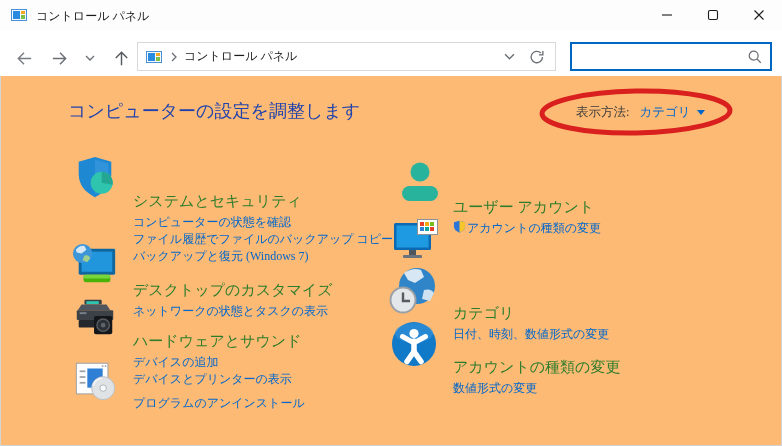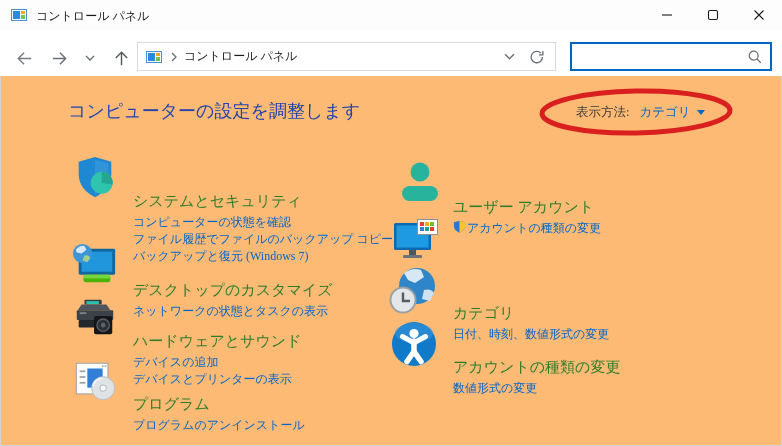--- a/index.html
+++ b/index.html
@@ -228,21 +228,20 @@
         <rect x="8" y="14" width="6" height="1.8" fill="#9aa0a6"></rect>
         <rect x="8" y="20" width="6" height="1.8" fill="#9aa0a6"></rect>
         <rect x="8" y="26" width="6" height="1.8" fill="#9aa0a6"></rect>
         <rect x="16" y="12" width="16" height="20" fill="#2f7fd6"></rect>
         <circle cx="32.5" cy="32.5" r="12" fill="#dfe3e6" stroke="#b9bec2"></circle>
         <path d="M22 30a11 11 0 0 1 9-8" stroke="#f2f5f7" stroke-width="2" fill="none"></path>
         <circle cx="32.5" cy="32.5" r="3.4" fill="#f6f8f9" stroke="#aeb3b7"></circle>
       </svg>
     </span>
     <div class="sec-body">
-      <div class="cat-title">プログラム</div>
       <div class="cat-link">プログラムのアンインストール</div>
     </div>
   </div>
 
   <div class="section" style="left:392px; top:158px;">
     <span class="sec-icon" style="left:6px;">
       <svg viewBox="0 0 44 46" width="44" height="46">
         <circle cx="22" cy="12" r="9.5" fill="#28b49c"></circle>
         <rect x="4" y="26" width="36" height="15" rx="7.5" fill="#28b49c"></rect>
       </svg>

